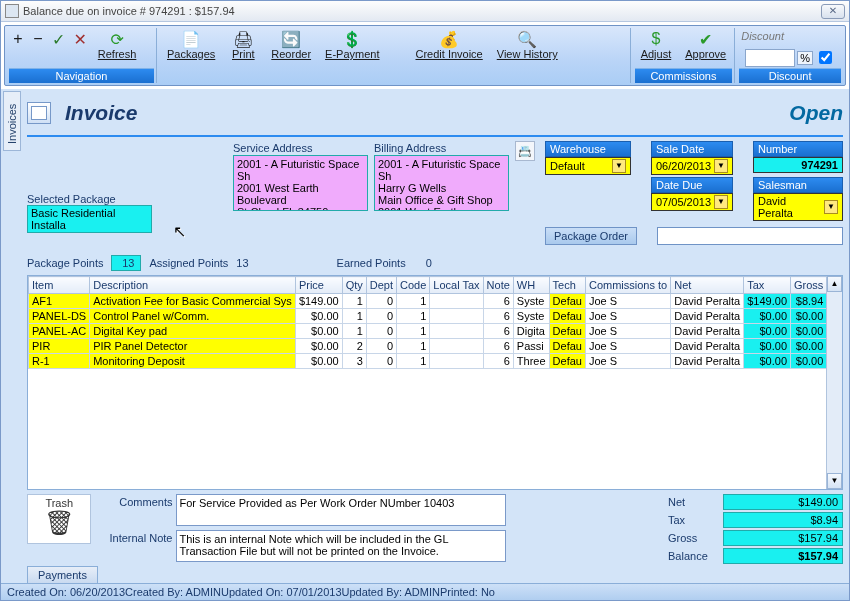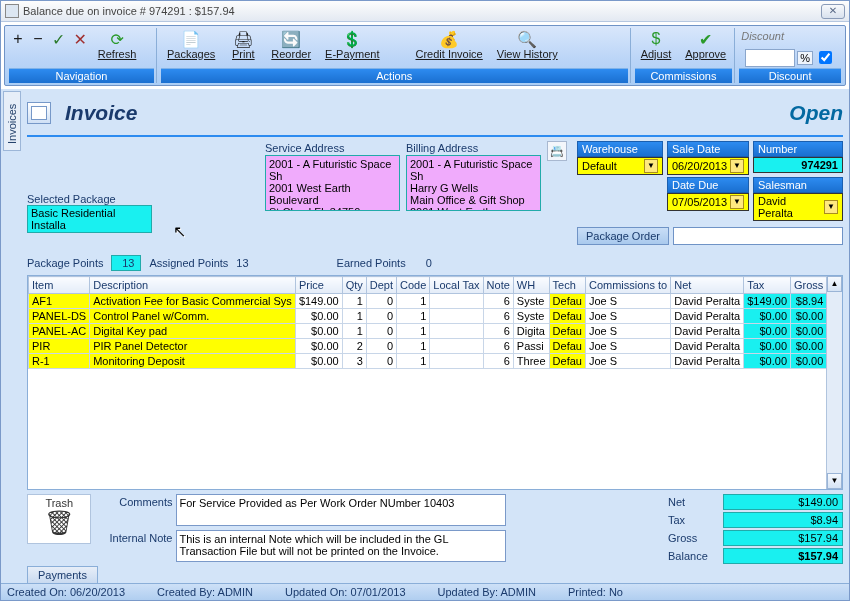--- a/index.html
+++ b/index.html
@@ -34,21 +34,21 @@
 .addrcol .lbl{color:#1a3a6c;font-size:11px;padding:1px 0}
 .addrbox{background:#f0abfc;border:1px solid #2aa;width:135px;height:56px;padding:2px 3px;font-size:11px;line-height:12px;overflow:hidden;margin-bottom:2px}
 .addricon{width:20px;height:20px;border:1px solid #a8b8d0;background:#f3f6fb;display:flex;align-items:center;justify-content:center;align-self:flex-start}
 .toprights{display:flex;flex-direction:column;gap:2px}
 .tfield{display:flex;flex-direction:column}
 .tfield .tlabel{background:linear-gradient(#2d8bf0,#1a6fd0);color:#fff;padding:1px 4px;border:1px solid #1a5fb0}
 .tfield .tval{border:1px solid #333;padding:1px 4px;background:#fff;display:flex;align-items:center}
 .tfield .tval.yellow{background:#ffff00}
 .tfield .tval.cyan{background:#19f0f0;text-align:right;font-weight:bold;justify-content:flex-end}
 .tfield .tval .dd{margin-left:auto;background:#ffe97f;border:1px solid #a88d1e;width:14px;text-align:center;font-size:8px;line-height:12px}
-.fldrow{display:flex;gap:4px}
+.fldrow{display:flex;gap:20px}
 .pobtn{background:linear-gradient(#c9def7,#a9c9ed);border:1px solid #6f93c6;padding:2px 8px;color:#1a3a6c}
 .poinput{flex:1;border:1px solid #6f93c6;background:#fff;height:18px}
 .selpkg{display:flex;flex-direction:column;margin-top:52px}
 .selpkg .lbl{color:#1a3a6c}
 .selpkg .val{background:#19f0f0;border:1px solid #2aa;padding:1px 3px;width:125px}
 .pointsrow{display:flex;gap:8px;align-items:center;margin:4px 0;color:#1a3a6c}
 .pointsrow .pv{background:#19f0f0;border:1px solid #2aa;padding:1px 6px;text-align:right;min-width:30px}
 .grid{border:1px solid #8aaed8;background:#fff;flex:1;display:flex;position:relative}
 .gridinner{flex:1;overflow:auto}
 table{border-collapse:collapse;width:100%}
@@ -68,21 +68,21 @@
 .noterow .nlbl{width:75px;text-align:right;color:#1a3a6c;padding-top:2px}
 .noterow textarea{width:330px;height:32px;border:1px solid #7a99c9;font-family:inherit;font-size:11px;resize:none;padding:2px}
 .totals{margin-left:auto;display:flex;flex-direction:column;gap:2px}
 .trow{display:flex;align-items:center}
 .trow .tl{width:55px;text-align:left;color:#1a3a6c}
 .trow .tv{width:120px;background:#19f0f0;border:1px solid #2aa;padding:1px 4px;text-align:right}
 .trow.bold .tv{font-weight:bold}
 .tabs{margin-top:2px}
 .tabs .tab{display:inline-block;background:linear-gradient(#e7eef8,#c9daf0);border:1px solid #8aaed8;border-bottom:none;padding:2px 10px;color:#1a3a6c}
 .statusbar{background:linear-gradient(#cde0f7,#b0cef0);border-top:1px solid #8aaed8;display:flex;padding:2px 6px;color:#1a3a6c;font-size:11px}
-.statusbar span{margin-right:32px}
+.statusbar span{}
 .cursor{position:absolute;left:172px;top:221px;font-size:16px;color:#000;pointer-events:none;text-shadow:1px 1px 0 #fff}
 </style>
 </head>
 <body>
 
 <div class="window">
   <div class="titlebar">
     <div class="icon"></div>
     <div>Balance due on invoice # 974291 : $157.94</div>
     <div class="spacer"></div>
@@ -132,21 +132,20 @@
         <div style="width:20px"></div>
         <div class="rbtn">
             <span class="ico">💰</span>
             <span class="lbl">Credit Invoice</span>
           </div>
         <div class="rbtn">
             <span class="ico">🔍</span>
             <span class="lbl">View History</span>
           </div>
       </div>
-      <div class="glabel">Actions</div>
     </div>
     <div class="rgroup" style="flex:0 0 100px">
       <div class="rrow">
         <div class="rbtn">
             <span class="ico" style="color:#2a9a2a">$</span>
             <span class="lbl">Adjust</span>
           </div>
         <div class="rbtn">
             <span class="ico" style="color:#2a9a2a">✔</span>
             <span class="lbl">Approve</span>

